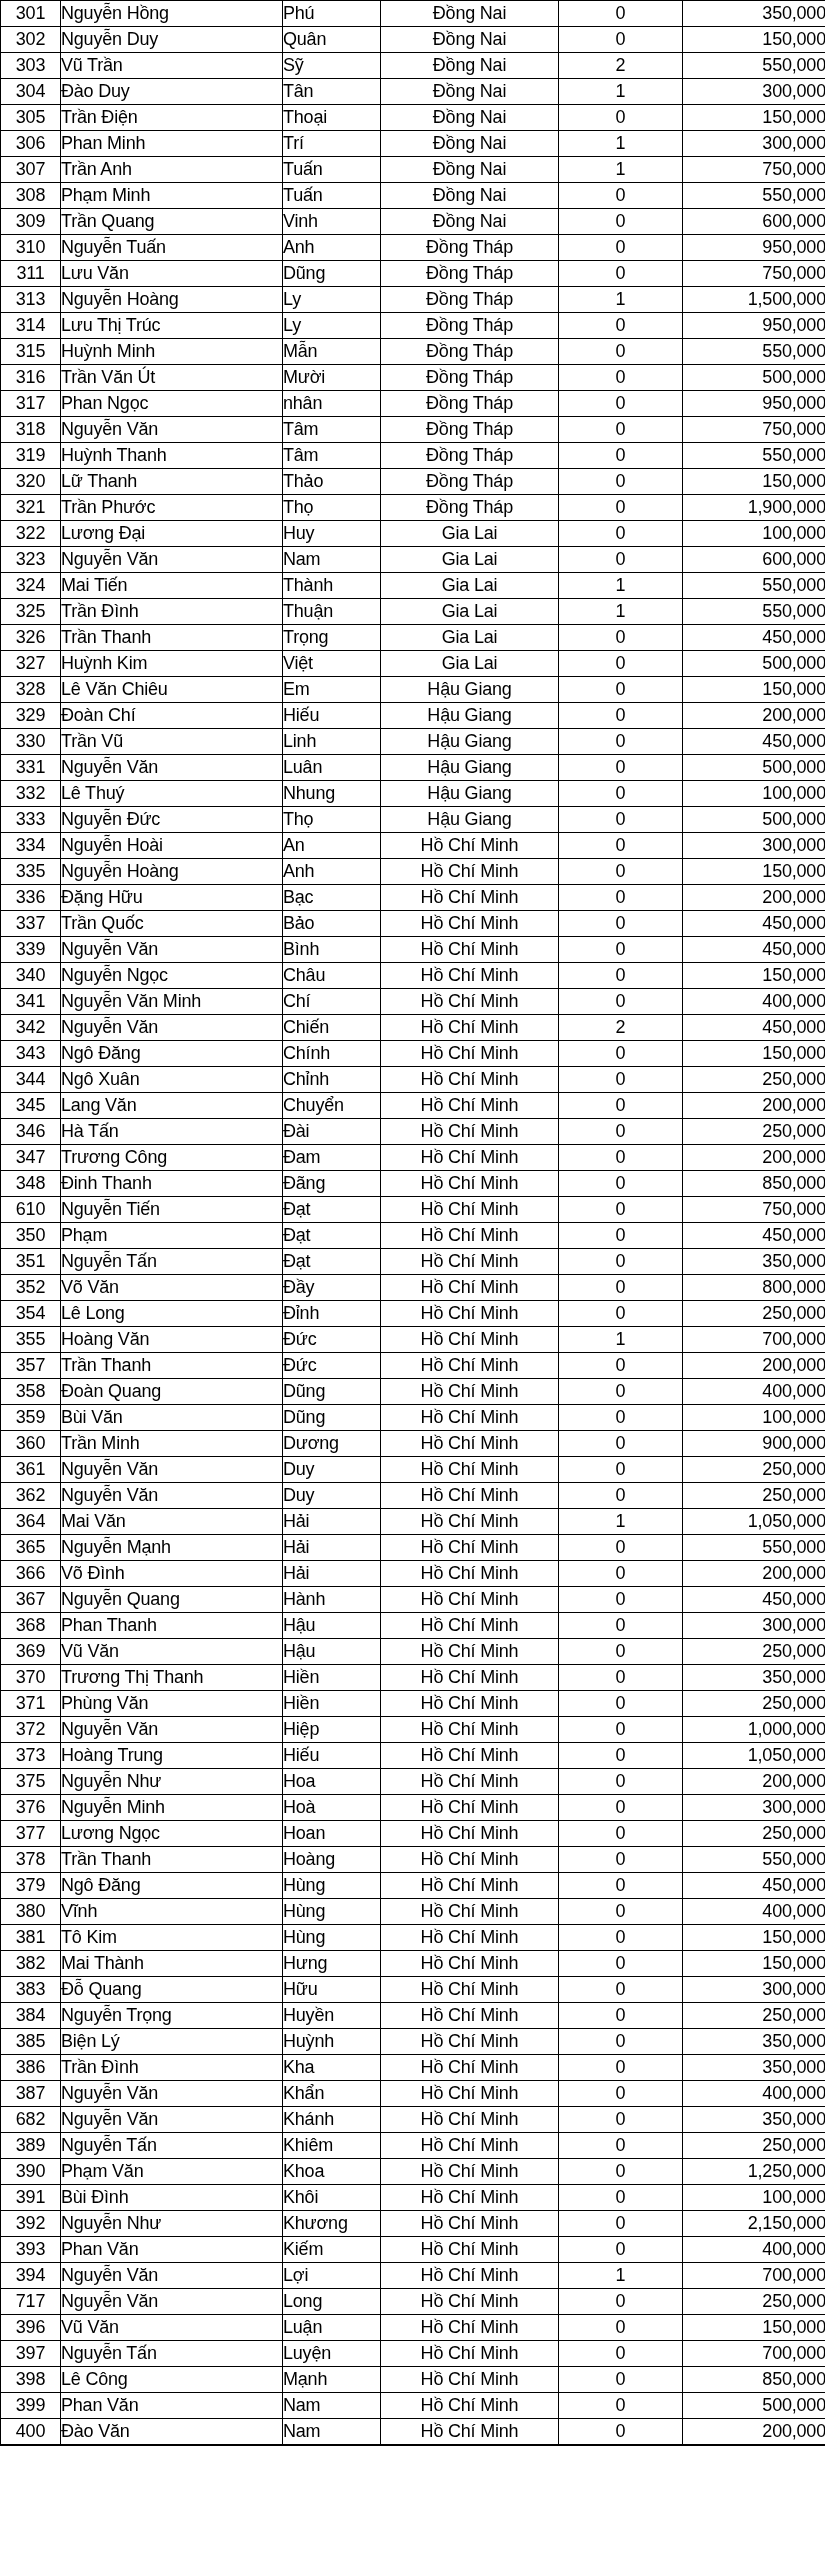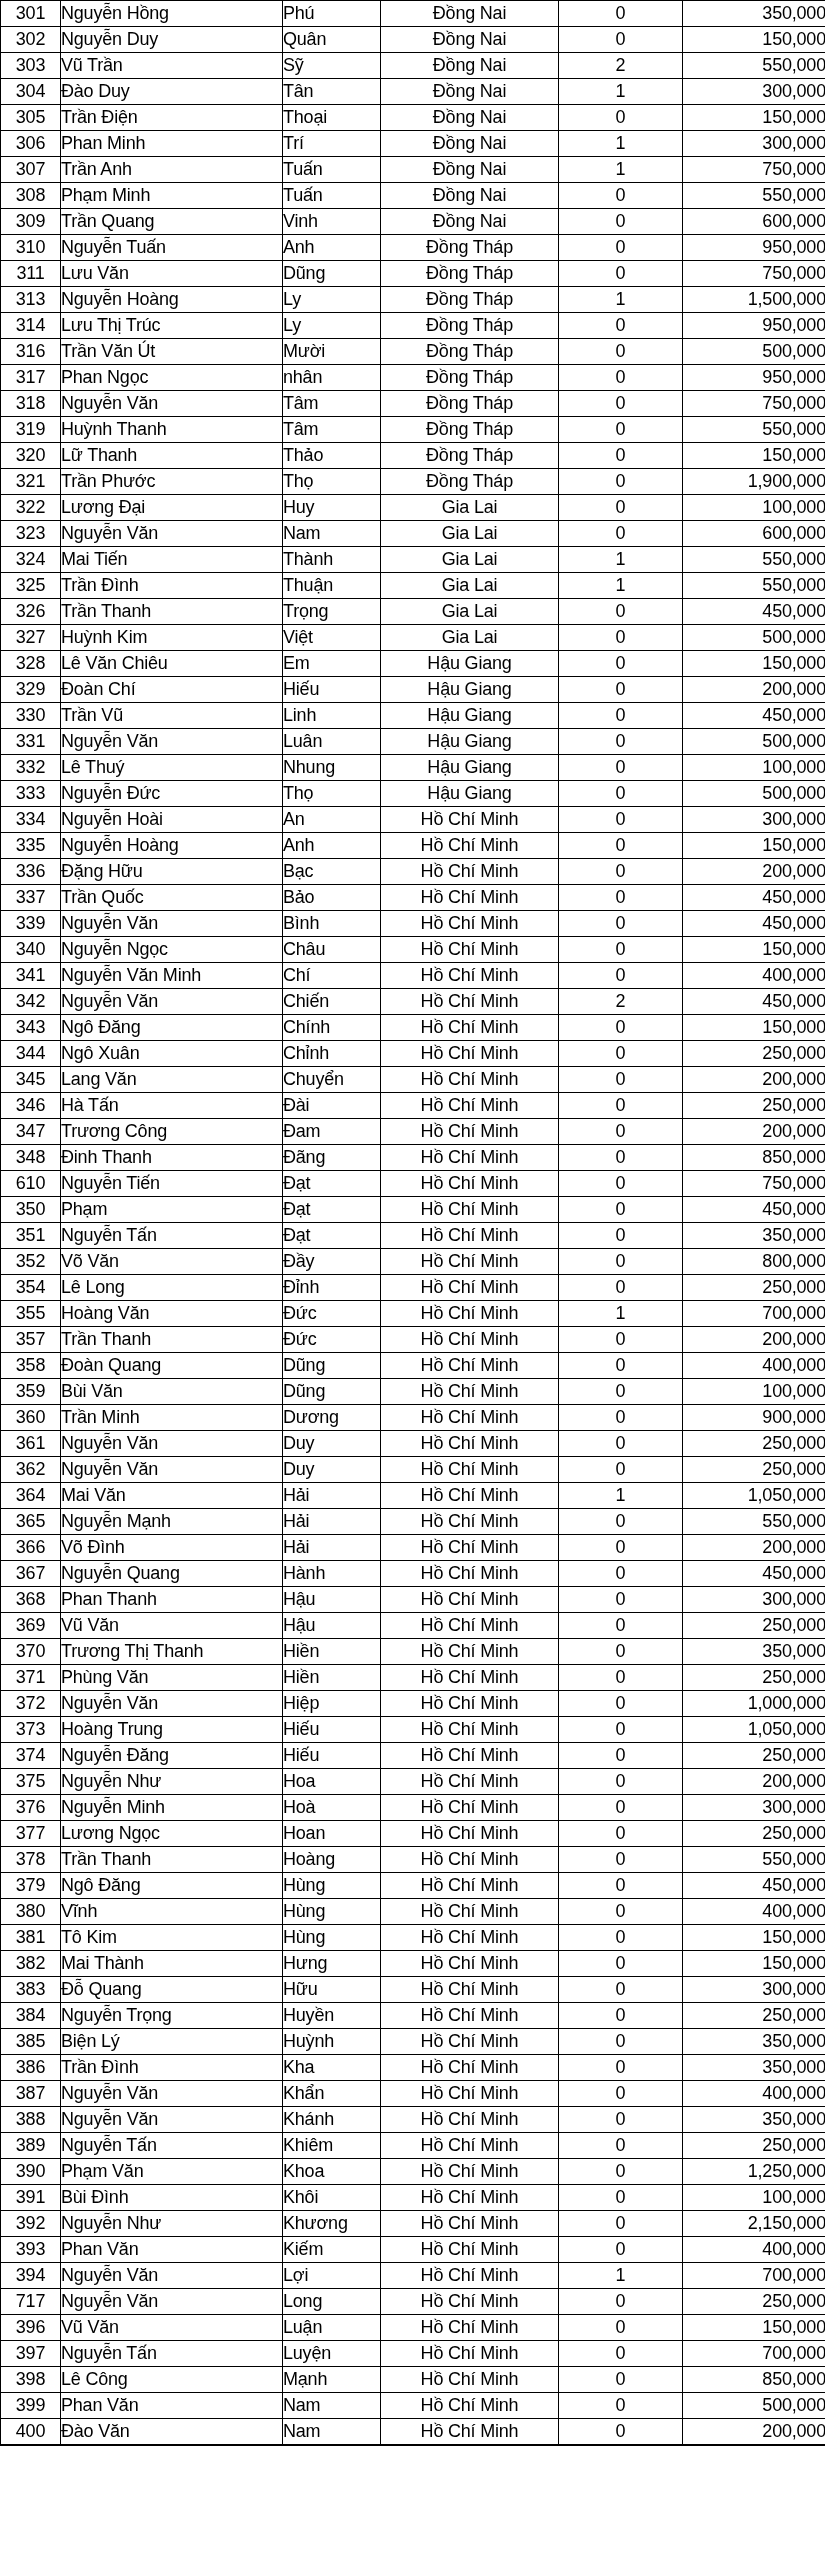--- a/index.html
+++ b/index.html
@@ -148,20 +148,28 @@
       </tr>
       <tr>
         <td class="c0">314</td>
         <td class="c1">Lưu Thị Trúc</td>
         <td class="c2">Ly</td>
         <td class="c3">Đồng Tháp</td>
         <td class="c4">0</td>
         <td class="c5">950,000</td>
       </tr>
       <tr>
+        <td class="c0">315</td>
+        <td class="c1">Huỳnh Minh</td>
+        <td class="c2">Mẫn</td>
+        <td class="c3">Đồng Tháp</td>
+        <td class="c4">0</td>
+        <td class="c5">550,000</td>
+      </tr>
+      <tr>
         <td class="c0">316</td>
         <td class="c1">Trần Văn Út</td>
         <td class="c2">Mười</td>
         <td class="c3">Đồng Tháp</td>
         <td class="c4">0</td>
         <td class="c5">500,000</td>
       </tr>
       <tr>
         <td class="c0">317</td>
         <td class="c1">Phan Ngọc</td>
@@ -580,28 +588,20 @@
       </tr>
       <tr>
         <td class="c0">373</td>
         <td class="c1">Hoàng Trung</td>
         <td class="c2">Hiếu</td>
         <td class="c3">Hồ Chí Minh</td>
         <td class="c4">0</td>
         <td class="c5">1,050,000</td>
       </tr>
       <tr>
-        <td class="c0">374</td>
-        <td class="c1">Nguyễn Đăng</td>
-        <td class="c2">Hiếu</td>
-        <td class="c3">Hồ Chí Minh</td>
-        <td class="c4">0</td>
-        <td class="c5">250,000</td>
-      </tr>
-      <tr>
         <td class="c0">375</td>
         <td class="c1">Nguyễn Như</td>
         <td class="c2">Hoa</td>
         <td class="c3">Hồ Chí Minh</td>
         <td class="c4">0</td>
         <td class="c5">200,000</td>
       </tr>
       <tr>
         <td class="c0">376</td>
         <td class="c1">Nguyễn Minh</td>
@@ -692,21 +692,21 @@
       </tr>
       <tr>
         <td class="c0">387</td>
         <td class="c1">Nguyễn Văn</td>
         <td class="c2">Khẩn</td>
         <td class="c3">Hồ Chí Minh</td>
         <td class="c4">0</td>
         <td class="c5">400,000</td>
       </tr>
       <tr>
-        <td class="c0">388</td>
+        <td class="c0">682</td>
         <td class="c1">Nguyễn Văn</td>
         <td class="c2">Khánh</td>
         <td class="c3">Hồ Chí Minh</td>
         <td class="c4">0</td>
         <td class="c5">350,000</td>
       </tr>
       <tr>
         <td class="c0">389</td>
         <td class="c1">Nguyễn Tấn</td>
         <td class="c2">Khiêm</td>

